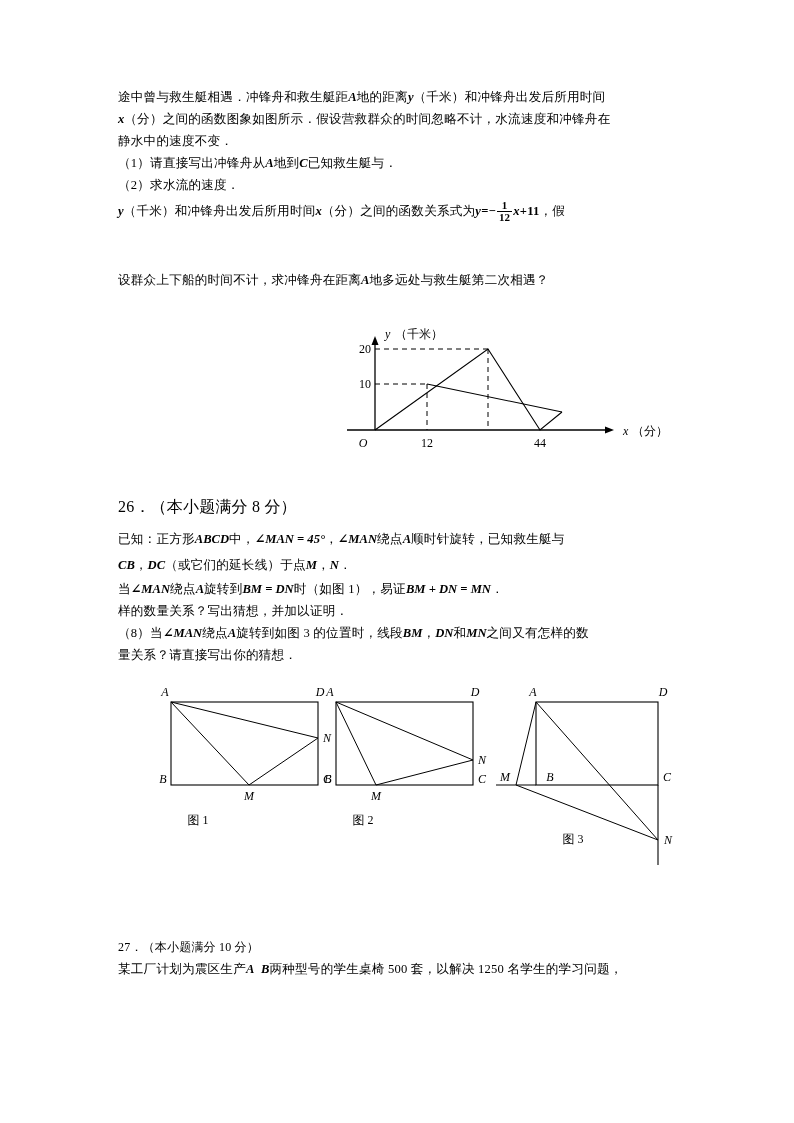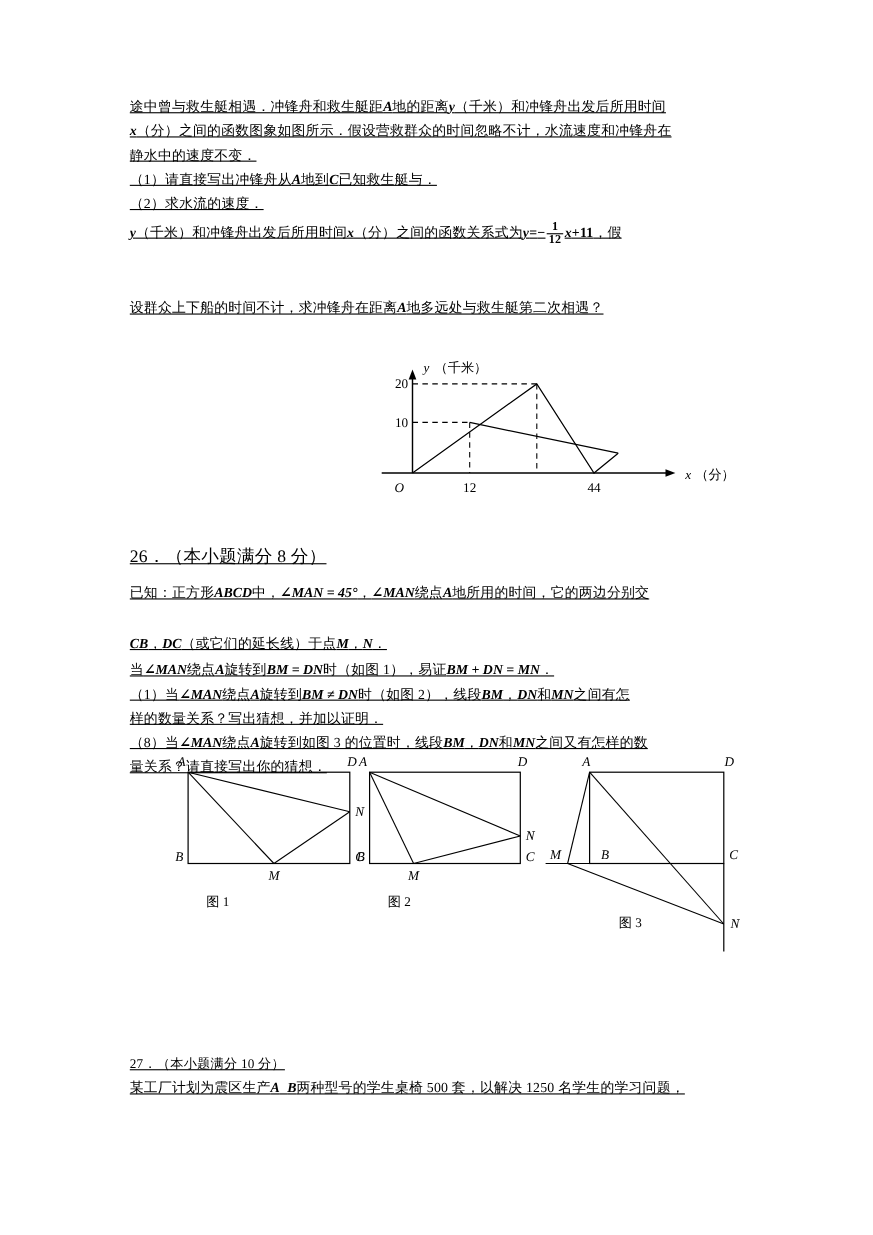--- a/index.html
+++ b/index.html
@@ -20,21 +20,20 @@
     position:absolute;
     left:118px;
     top:86px;
     width:562px;
   }
   .ln{
     font-size:12.6px;
     line-height:22px;
     letter-spacing:0.2px;
     white-space:nowrap;
-    text-decoration:underline;
   }
   .mi{
     font-family:"Liberation Serif","DejaVu Serif",serif;
     font-weight:bold;
     font-style:italic;
     letter-spacing:0;
   }
   .mb{
     font-family:"Liberation Serif","DejaVu Serif",serif;
     font-weight:bold;
@@ -70,21 +69,20 @@
     left:118px;
     top:680px;
     width:562px;
     height:210px;
   }
   .sec27{
     position:absolute;
     left:118px;
     top:936px;
     width:562px;
-    margin-top:20px;
   }
   svg text{
     font-family:"Liberation Serif","DejaVu Serif",serif;
     fill:#000;
   }
 </style>
 </head>
 <body>
 
 <div class="page">
@@ -139,27 +137,26 @@
       <text x="140" y="20" font-size="12">（千米）</text>
       <text x="368" y="117" font-size="12" font-style="italic">x</text>
       <text x="377" y="117" font-size="12">（分）</text>
     </svg>
   </div>
 
   <div class="content" style="top:496px;">
     <div class="ln" style="font-size:16px;">26．（本小题满分 8 分）</div>
     <div class="gap-sm"></div>
 
-    <div class="ln" style="line-height:26px;"><span>已知：正方形</span><span class="mi">ABCD</span><span>中，</span><span class="mi">∠MAN = 45°</span><span>，</span><span class="mi">∠MAN</span><span>绕点</span><span class="mi">A</span><span>地所用的时间，它的两边分别交</span></div>
-
-    <div class="ln" style="line-height:26px;margin-top:20px;"><span class="mi">CB</span><span>，</span><span class="mi">DC</span><span>（或它们的延长线）于点</span><span class="mi">M</span><span>，</span><span class="mi">N</span><span>．</span></div>
+    <div class="ln" style="line-height:26px;"><span>已知：正方形</span><span class="mi">ABCD</span><span>中，</span><span class="mi">∠MAN = 45°</span><span>，</span><span class="mi">∠MAN</span><span>绕点</span><span class="mi">A</span><span>顺时针旋转，已知救生艇与</span></div>
+
+    <div class="ln" style="line-height:26px;"><span class="mi">CB</span><span>，</span><span class="mi">DC</span><span>（或它们的延长线）于点</span><span class="mi">M</span><span>，</span><span class="mi">N</span><span>．</span></div>
 
     <div class="ln"><span>当</span><span class="mi">∠MAN</span><span>绕点</span><span class="mi">A</span><span>旋转到</span><span class="mi">BM = DN</span><span>时（如图 1），易证</span><span class="mi">BM + DN = MN</span><span>．</span></div>
 
-    <div class="ln"><span>（1）当</span><span class="mi">∠MAN</span><span>绕点</span><span class="mi">A</span><span>旋转到</span><span class="mi">BM ≠ DN</span><span>时（如图 2），线段</span><span class="mi">BM</span><span>，</span><span class="mi">DN</span><span>和</span><span class="mi">MN</span><span>之间有怎</span></div>
 
     <div class="ln">样的数量关系？写出猜想，并加以证明．</div>
 
     <div class="ln"><span>（8）当</span><span class="mi">∠MAN</span><span>绕点</span><span class="mi">A</span><span>旋转到如图 3 的位置时，线段</span><span class="mi">BM</span><span>，</span><span class="mi">DN</span><span>和</span><span class="mi">MN</span><span>之间又有怎样的数</span></div>
 
     <div class="ln">量关系？请直接写出你的猜想．</div>
   </div>
 
   <div class="figs">
     <svg width="562" height="205" viewBox="0 0 562 205">

